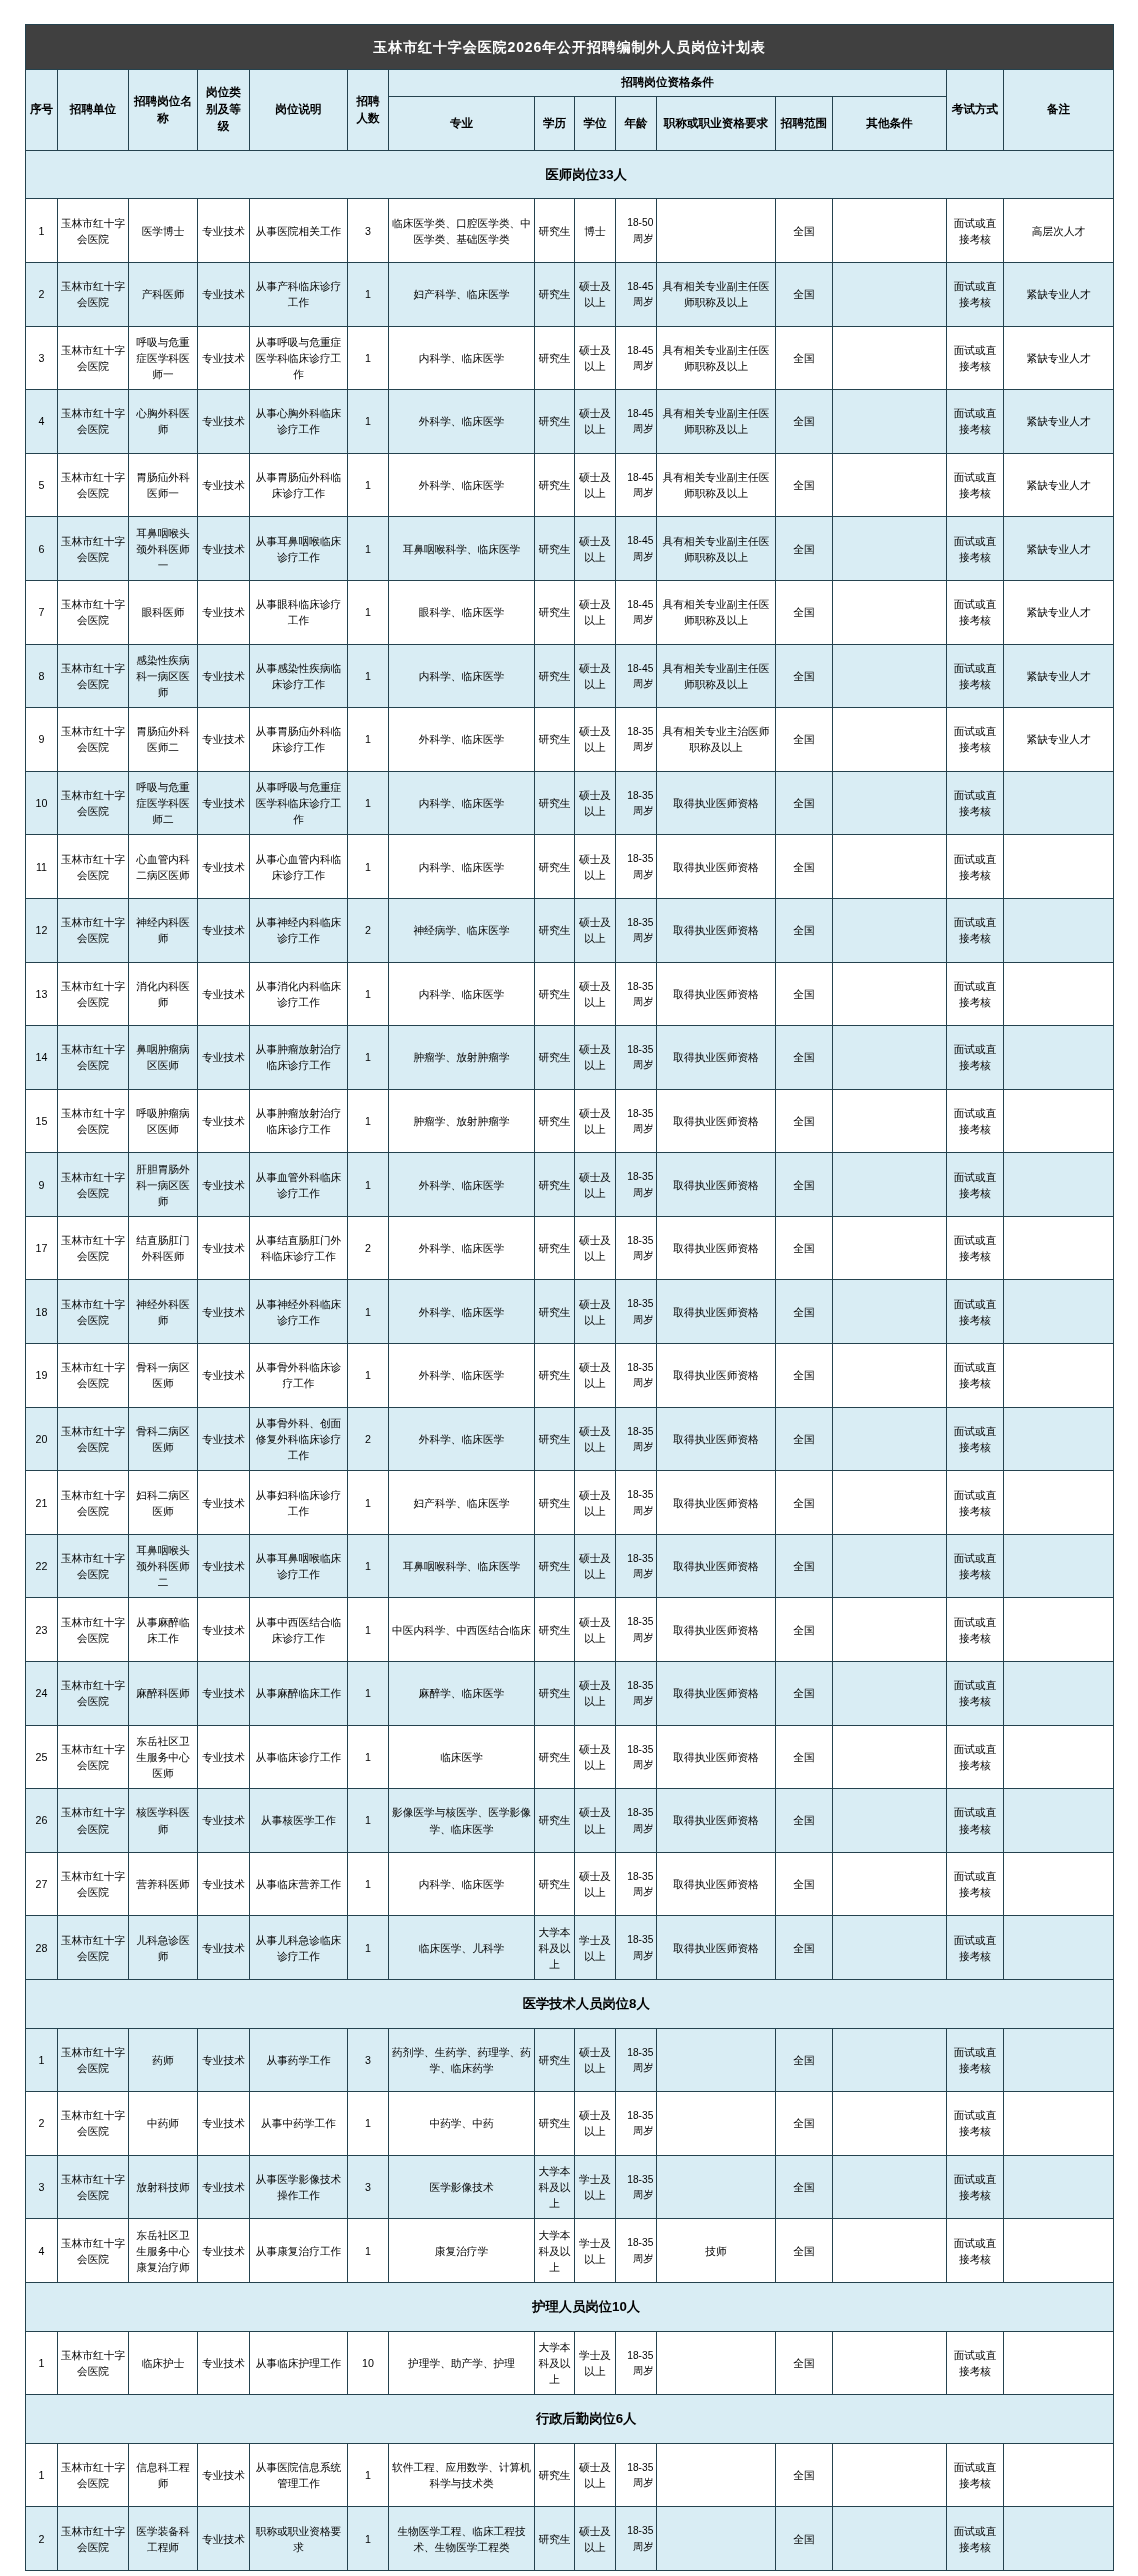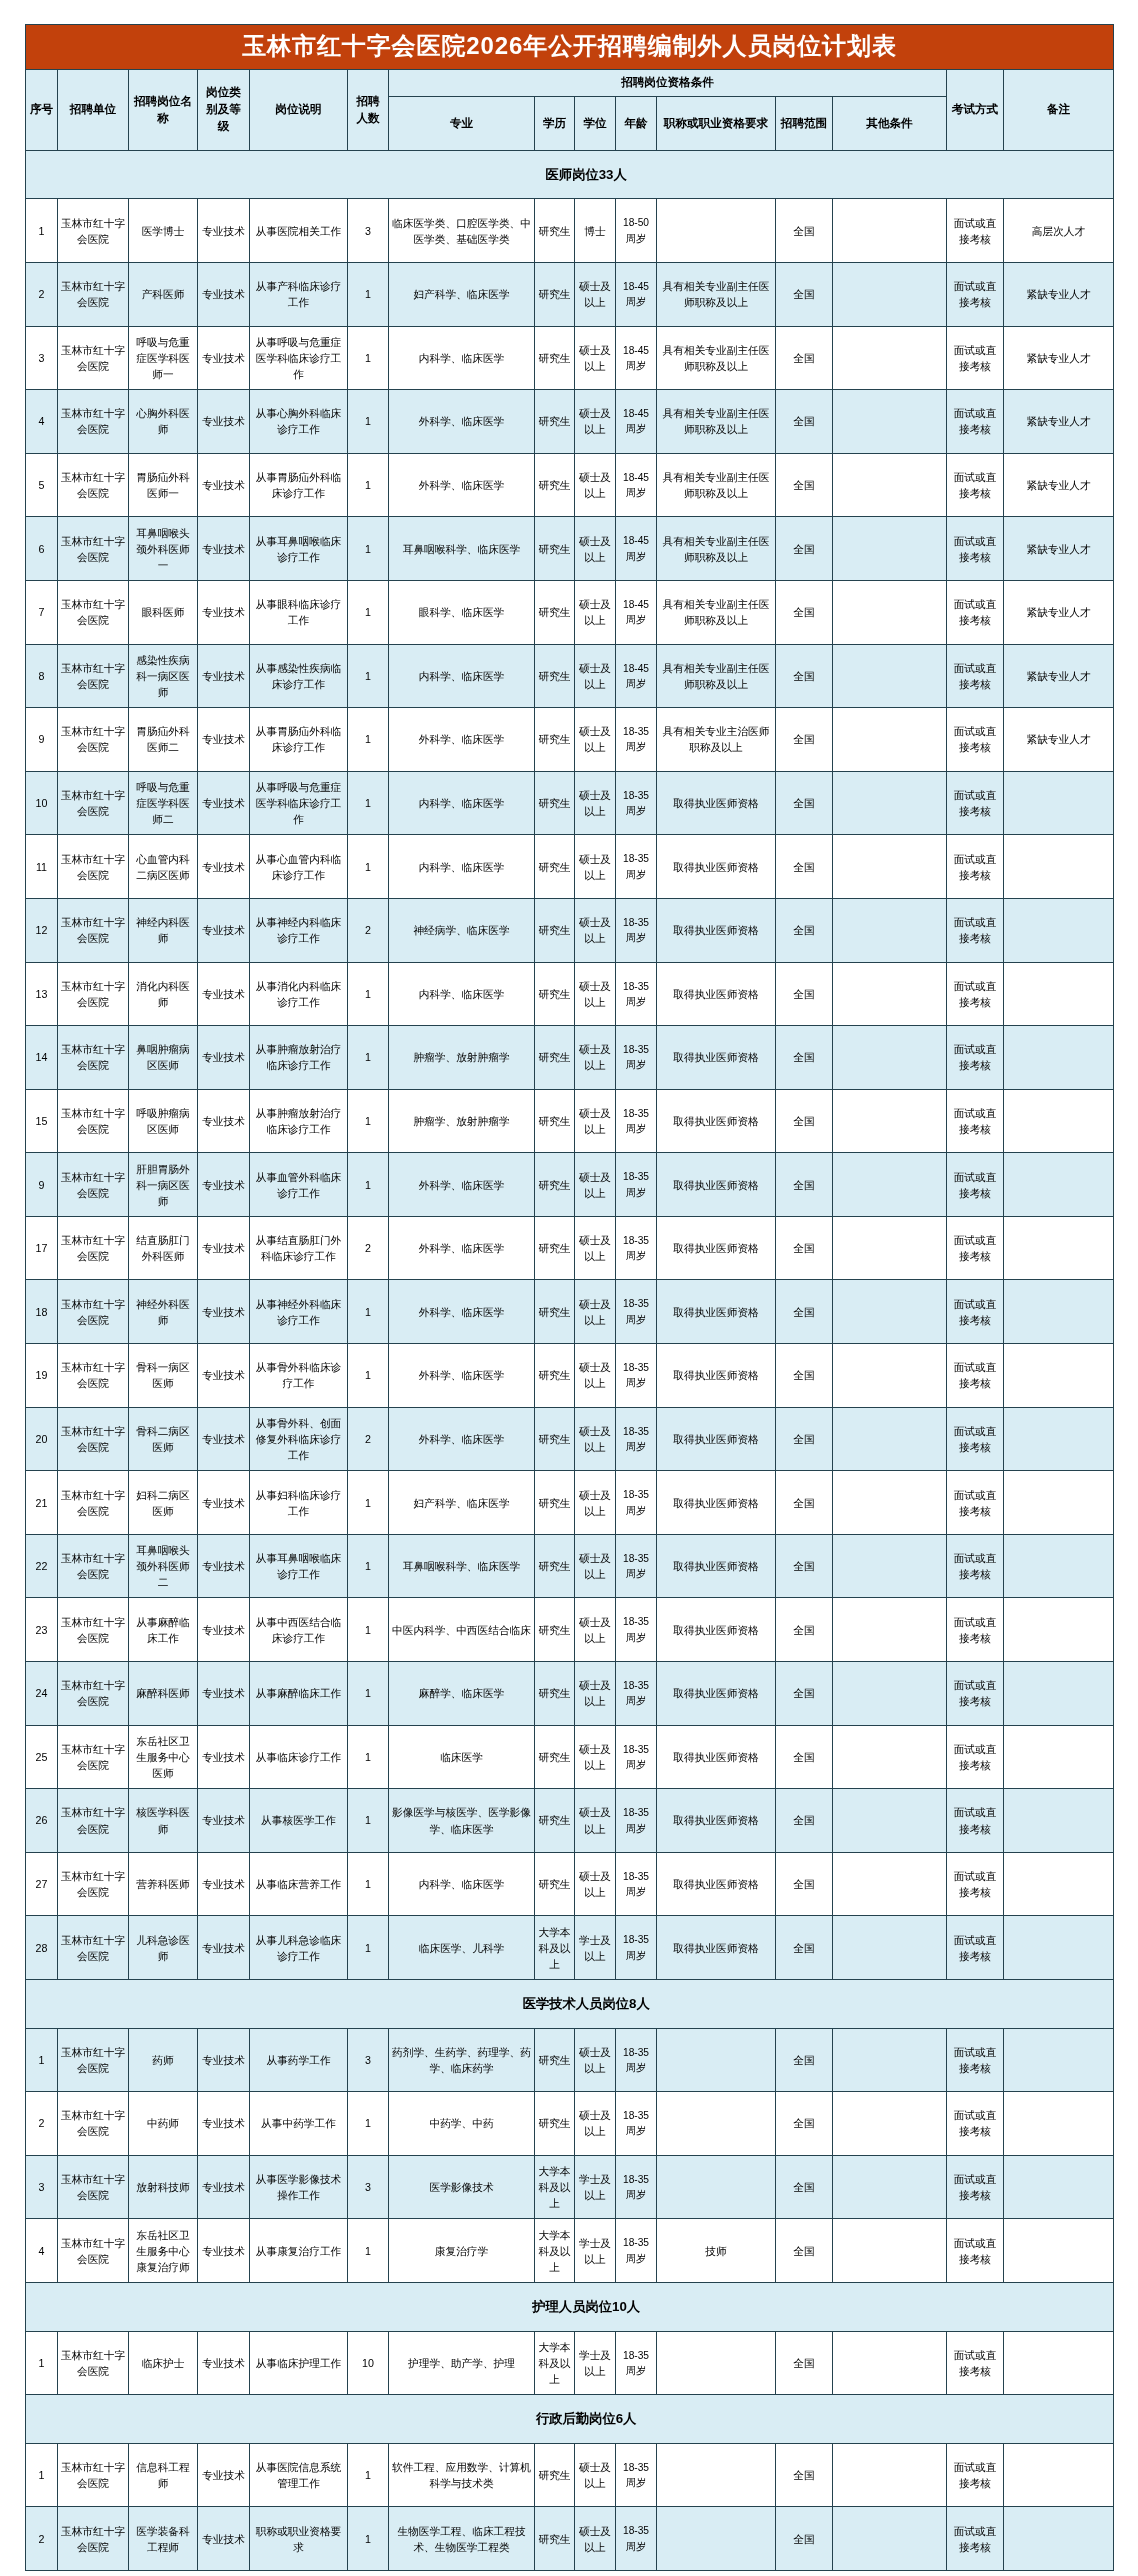--- a/index.html
+++ b/index.html
@@ -1,28 +1,28 @@
 <!DOCTYPE html>
 <html style="font-size:14.2px"><head>
 <meta charset="utf-8">
 <style>
   html,body{margin:0;padding:0;background:#fff;}
   body{font-family:"Liberation Sans","DejaVu Sans",sans-serif;color:#000;}
   .page{width:1139px;box-sizing:border-box;padding:24px 25px 10.7px 25px;}
   table{border-collapse:collapse;table-layout:fixed;width:1089px;}
   table,th,td{border:0.9px solid #24424e;}
   th,td{border-top-width:1.8px;border-bottom-width:1.8px;padding:1.8px 2.7px;text-align:center;vertical-align:middle;word-break:break-all;overflow-wrap:anywhere;}
-  .title-cell{background:#c2410c;color:#ffffff;font-size:24px;font-weight:bold;height:40px;letter-spacing:0.9px;border-left-width:1.8px;border-right-width:1.8px;}
+  .title-cell{background:#404040;color:#ffffff;font-size:14px;font-weight:bold;height:40px;letter-spacing:0.9px;border-left-width:1.8px;border-right-width:1.8px;}
   thead th{background:#d9edf4;font-weight:bold;font-size:11.6px;line-height:1.45;}
   .group-row th{height:23px;}
   .sub-row th{height:49px;}
   .section-row td{background:#d9edf4;font-weight:bold;font-size:13.3px;height:44px;padding-left:36px;}
   tbody td{font-size:10.7px;line-height:1.5;height:59px;background:#ffffff;}
   tbody tr.shaded td{background:#d9edf4;}
-  tbody td:nth-child(10){font-size:10.2px;}
+  tbody td:nth-child(10){font-size:10.2px;text-align:right;}
 </style>
 </head>
 <body>
 
 <div class="page">
   <table>
     <colgroup>
       <col style="width:32px">
         <col style="width:71px">
         <col style="width:69px">

